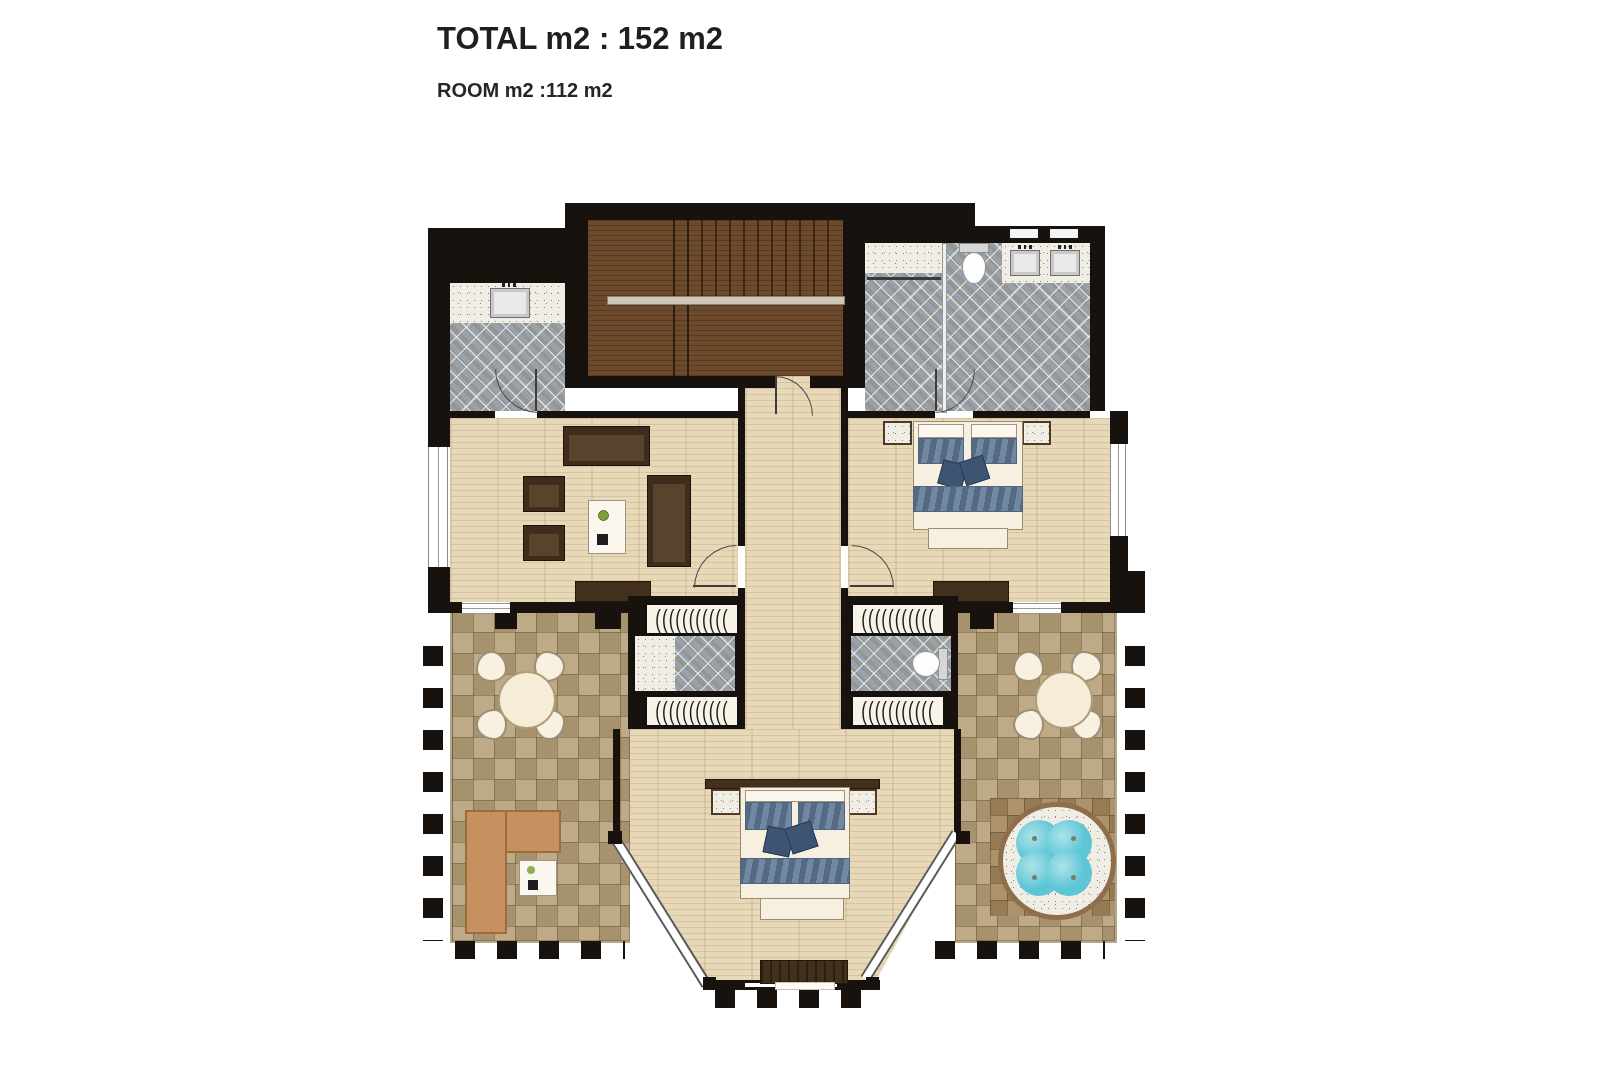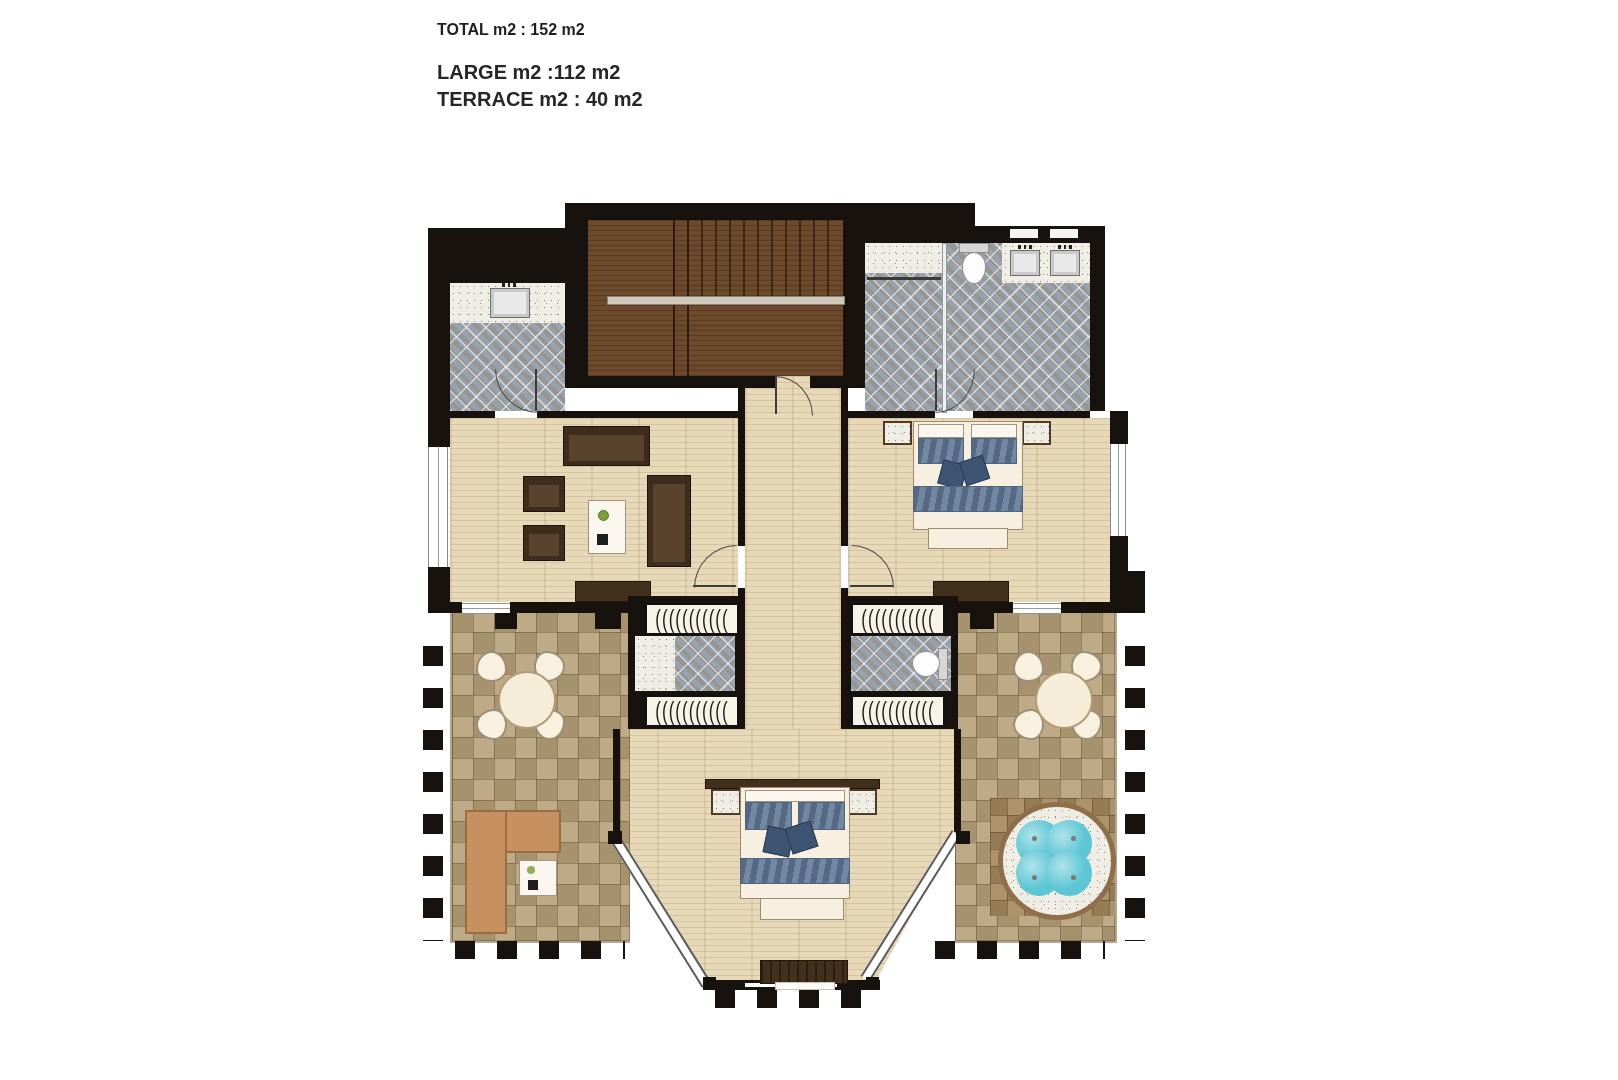--- a/index.html
+++ b/index.html
@@ -3,21 +3,21 @@
 <meta charset="utf-8">
 <style>
   html,body{margin:0;padding:0;background:#ffffff;}
   .page{position:relative;width:1618px;height:1080px;background:#fff;overflow:hidden;
         font-family:"Liberation Sans",sans-serif;color:#222;}
   .abs{position:absolute;}
   
   .hdr{position:absolute;left:437px;top:14px;}
   .hdr .title{font-size:27px;font-weight:600;letter-spacing:.5px;color:#1f1f1f;}
   .hdr .subtitle{font-size:20px;font-weight:600;color:#1f1f1f;}
-  .hdr .total{font-size:16px;font-weight:600;margin-top:7px;color:#1f1f1f;}
+  .hdr .total{font-size:31px;font-weight:600;margin-top:7px;color:#1f1f1f;}
   .hdr .line2{font-size:20px;font-weight:600;margin-top:4px;color:#262626;}
   .hdr .gap{height:18px;}
   
   .plan{position:absolute;left:410px;top:198px;width:760px;height:812px;}
   .w{position:absolute;background:var(--wall,#17120d);}
   .wood{position:absolute;background-color:var(--wood-floor,#e7d8b8);
     background-image:repeating-linear-gradient(180deg,rgba(150,118,78,.22) 0 1px,transparent 1px 6px),
                      repeating-linear-gradient(90deg,rgba(120,90,55,.12) 0 2px,transparent 2px 47px);}
   .stairs{position:absolute;background-color:var(--stair-wood,#6e4a2c);
     background-image:repeating-linear-gradient(180deg,rgba(0,0,0,.20) 0 1px,transparent 1px 5px);}
@@ -79,22 +79,21 @@
   .bayline{position:absolute;height:7px;background:#fff;border-top:2px solid #5a5a5a;border-bottom:2px solid #5a5a5a;transform-origin:0 0;}
 </style>
 </head>
 <body>
 
 <div class="page">
 
   <div class="hdr">
     <div class="total">TOTAL m2 : 152 m2</div>
     <div class="gap"></div>
-    <div class="line2">LARGE m2 :112 m2</div>
-    <div class="line2">TERRACE m2 : 40 m2</div>
+    <div class="line2">ROOM m2 :112 m2</div>
   </div>
 
   <div class="plan">
 
     <div class="wood" style="left:40px;top:220px;width:288px;height:184px;"></div>
     <div class="wood" style="left:438px;top:220px;width:262px;height:184px;"></div>
     <div class="wood" style="left:335px;top:178px;width:96px;height:353px;"></div>
     <div class="wood" style="left:200px;top:531px;width:355px;height:258px;clip-path:polygon(10px 0,344px 0,344px 110px,263px 257px,100px 257px,10px 110px);"></div>
     <div class="ttile" style="left:40px;top:413px;width:178px;height:330px;border-left:2px solid #b3a78e;border-bottom:2px solid #b3a78e;"></div>
     <div class="ttile" style="left:545px;top:413px;width:160px;height:330px;border-right:2px solid #b3a78e;border-bottom:2px solid #b3a78e;"></div>

